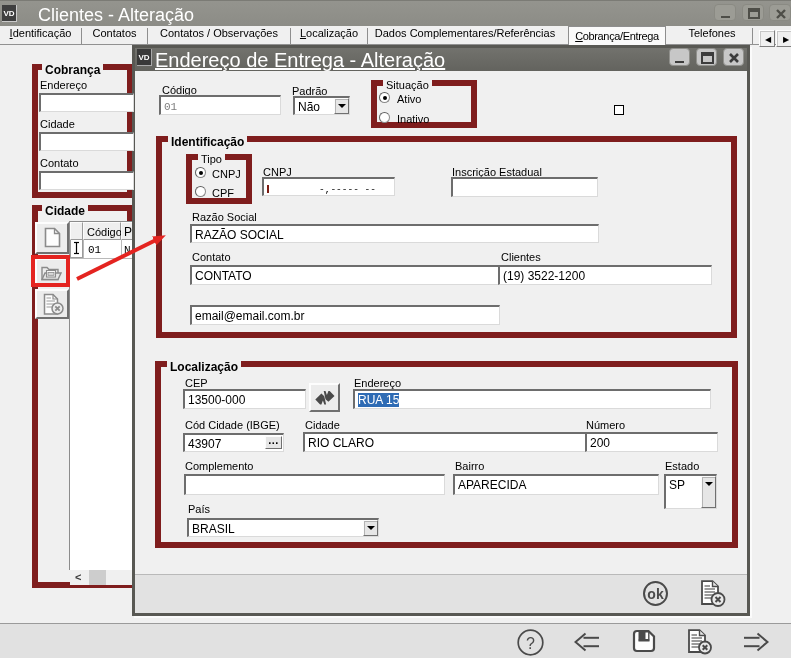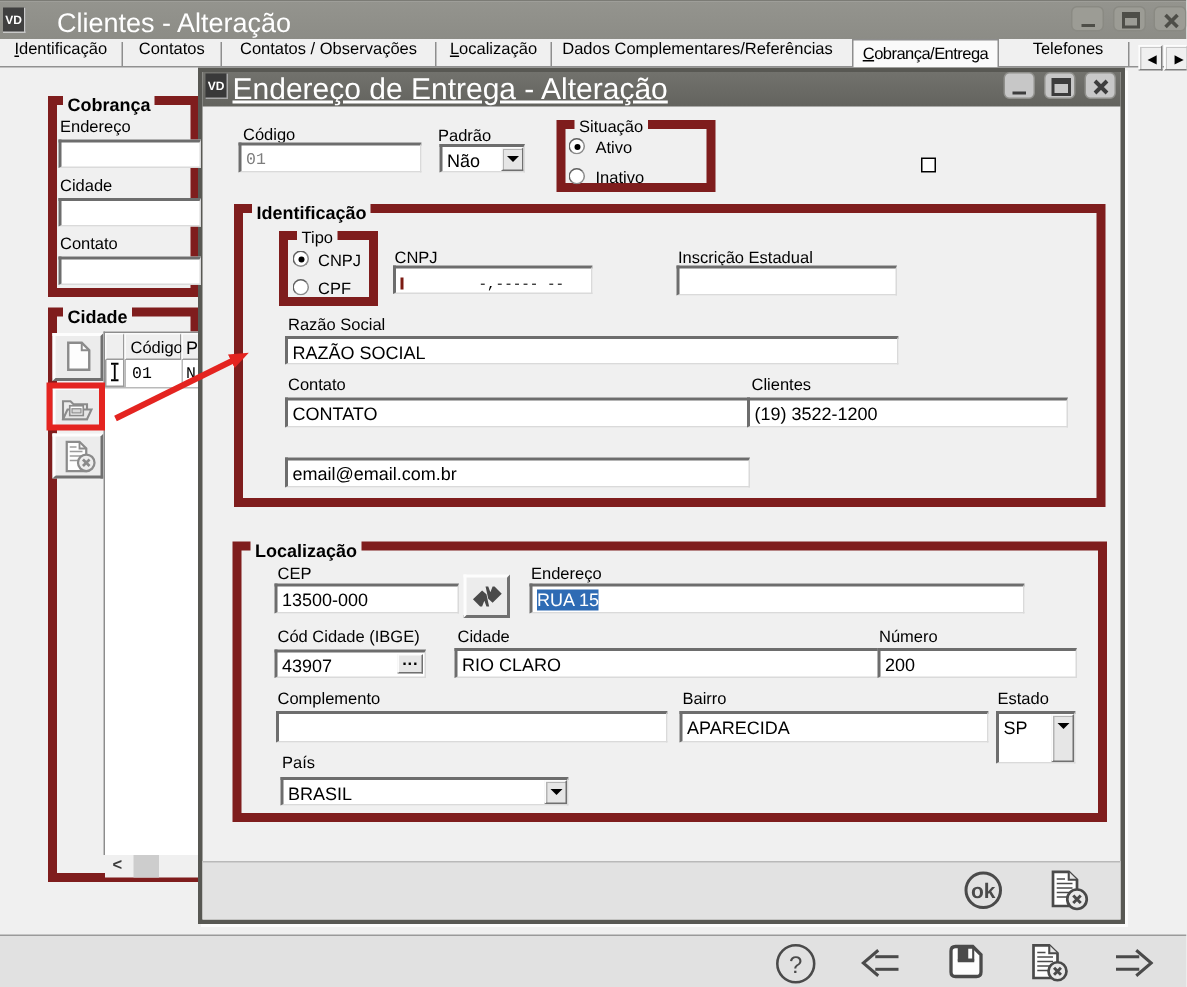--- a/index.html
+++ b/index.html
@@ -248,21 +248,21 @@
   </div>
 <div class="abs lbl" style="left:185px; top:377px;">CEP</div>
 <div class="abs tf" style="left:183px; top:389px; width:123px; height:20px;">13500-000</div>
 <div class="abs btn3d" style="left:309px; top:383px; width:31px; height:29px;"><svg width="27" height="25" viewBox="0 0 27 25">
       <g fill="#4a4a4a" transform="translate(4.5,5)">
         <path d="M8.2 1 L10 1 L11.4 4.9 L12.9 1 L14.2 1 L19 5.9 L12.9 11.8 L10 9.2 Z"></path>
         <path d="M10.6 14.4 L8.8 14.4 L7.4 10.5 L5.9 14.4 L4.6 14.4 L-0.2 9.5 L5.9 3.6 L8.8 6.2 Z"></path>
       </g>
     </svg></div>
 <div class="abs lbl" style="left:354px; top:377px;">Endereço</div>
-<div class="abs tf" style="left:353px; top:389px; width:330px; height:20px;"><span style="background:#2e6bb4; color:#fff;">RUA 15</span></div>
+<div class="abs tf" style="left:353px; top:389px; width:358px; height:20px;"><span style="background:#2e6bb4; color:#fff;">RUA 15</span></div>
 <div class="abs lbl" style="left:185px; top:419px;">Cód Cidade (IBGE)</div>
 <div class="abs tf" style="left:183px; top:433px; width:101px; height:19px;">43907<span class="abs" style="right:1px; top:1px; width:17px; height:13px; background:#e6e6e6; border:1px solid; border-color:#fcfcfc #707070 #707070 #fcfcfc; text-align:center; font-weight:bold; font-size:11px; line-height:7px; letter-spacing:0.5px;">...</span></div>
 <div class="abs lbl" style="left:305px; top:419px;">Cidade</div>
 <div class="abs tf" style="left:303px; top:432px; width:308px; height:20px;">RIO CLARO</div>
 <div class="abs lbl" style="left:586px; top:419px;">Número</div>
 <div class="abs tf" style="left:585px; top:432px; width:133px; height:20px;">200</div>
 <div class="abs lbl" style="left:185px; top:460px;">Complemento</div>
 <div class="abs tf" style="left:184px; top:474px; width:261px; height:21px;"></div>
 <div class="abs lbl" style="left:455px; top:460px;">Bairro</div>
 <div class="abs tf" style="left:453px; top:474px; width:206px; height:21px;">APARECIDA</div>

